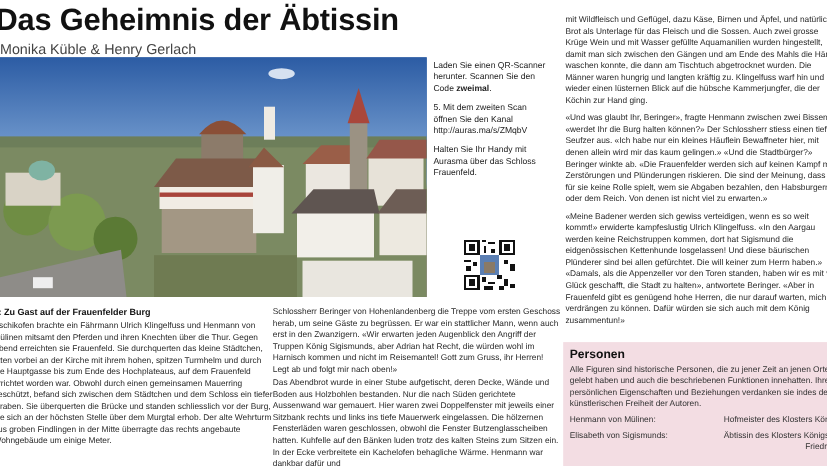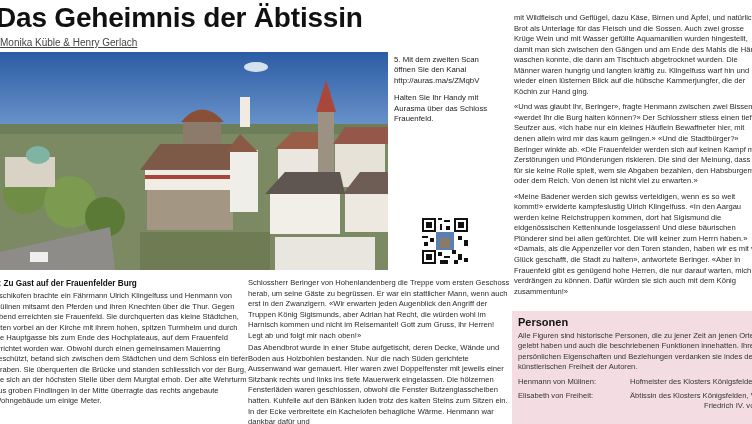--- a/index.html
+++ b/index.html
@@ -7,21 +7,21 @@
     width:752px; height:424px; overflow:hidden; position:relative;
     background:#ffffff; color:#2a2a2a;
     font-family:"Liberation Sans", "DejaVu Sans", sans-serif;
   }
   .title {
     position:absolute; left:-4px; top:2px;
     font-size:28px; font-weight:bold; letter-spacing:-0.2px; color:#111;
     white-space:nowrap; line-height:32px;
   }
   .authors {
-    position:absolute; left:0; top:37px; font-size:10px; color:#444; white-space:nowrap;text-decoration:underline;
+    position:absolute; left:0; top:37px; font-size:13px; color:#444; white-space:nowrap;
   }
   .photo {
     position:absolute; left:0; top:52px; width:388px; height:218px; overflow:hidden;
     background:linear-gradient(#2f5fa5 0%, #3f74b8 40%, #6f95c8 52%, #7a8b6a 55%, #6b7a55 62%, #8a7f70 70%, #7d7468 100%);
   }
   .photo svg { position:absolute; left:0; top:0; }
   .qr-text {
     position:absolute; left:394px; top:55px; width:106px;
     font-size:7.8px; line-height:10.4px; color:#222;
   }
@@ -35,21 +35,21 @@
   .col-mid { left:248px; top:278px; width:262px; }
   .col-right { left:514px; top:13px; width:250px; }
   .col-right p { margin:0 0 5px 0; }
   .personen {
     position:absolute; left:512px; top:311px; width:250px; height:120px;
     background:#f3dde3; padding:4px 0 0 6px; box-sizing:border-box;
   }
   .personen h2 { margin:0 0 2px 0; font-size:11px; font-weight:bold; color:#111; line-height:14px; }
   .personen .intro { font-size:7.6px; line-height:10.4px; color:#333; margin:0 0 4px 0; }
   .prow { display:flex; font-size:7.6px; line-height:10.4px; color:#333; margin-bottom:4px; white-space:nowrap; }
-  .prow .pname { width:112px; flex:none; }
+  .prow .pname { width:140px; flex:none; }
   .prow .prole { text-align:center; }
 </style>
 </head>
 <body>
 
 <div class="title">Das Geheimnis der Äbtissin</div>
 <div class="authors">Monika Küble &amp; Henry Gerlach</div>
 
 <div class="photo">
   <svg width="388" height="218" viewBox="0 0 388 218">
@@ -93,20 +93,21 @@
     <path d="M265 142 L285 120 L340 120 L345 142 Z" fill="#5f5551"></path>
     <rect x="345" y="140" width="43" height="40" fill="#ede9e0"></rect>
     <path d="M343 142 L360 120 L388 120 L388 142 Z" fill="#6d5d55"></path>
     <rect x="275" y="185" width="100" height="33" fill="#e9e6df"></rect>
     <rect x="240" y="45" width="10" height="30" fill="#efebe3"></rect>
     <rect x="140" y="180" width="130" height="38" fill="#6f7b52"></rect>
   </svg>
 </div>
 
 <div class="qr-text">
+  <p><span>Laden Sie einen QR-Scanner herunter. Scannen Sie den Code </span><b>zweimal</b><span>.</span></p>
   <p>5. Mit dem zweiten Scan öffnen Sie den Kanal http://auras.ma/s/ZMqbV</p>
   <p>Halten Sie Ihr Handy mit Aurasma über das Schloss Frauenfeld.</p>
 </div>
 
 <div class="qr-code">
   <svg width="50" height="50" viewBox="0 0 25 25" shape-rendering="crispEdges">
     <rect width="25" height="25" fill="#fff"></rect>
     <g fill="#111">
       <rect x="1" y="1" width="7" height="7"></rect>
         <rect x="17" y="1" width="7" height="7"></rect>
@@ -162,19 +163,19 @@
 <div class="personen">
   <h2>Personen</h2>
   <p class="intro">Alle Figuren sind historische Personen, die zu jener Zeit an jenen Orten gelebt haben und auch die beschriebenen Funktionen innehatten. Ihre persönlichen Eigenschaften und Beziehungen verdanken sie indes der künstlerischen Freiheit der Autoren.</p>
   <div class="prow">
     <span class="pname">Henmann von Mülinen:</span>
     <span class="prole">
       <span>Hofmeister des Klosters Königsfelden, Ritter und Burgenbesitzer</span>
     </span>
   </div>
   <div class="prow">
-    <span class="pname">Elisabeth von Freiheit:</span>
+    <span class="pname">Elisabeth von Sigismunds:</span>
     <span class="prole">
       <span>Äbtissin des Klosters Königsfelden, Verwandte des Habsburgerherzogs</span><br>
       <span>Friedrich IV. von Österreich</span>
     </span>
   </div>
 </div>
 
 </body></html>

